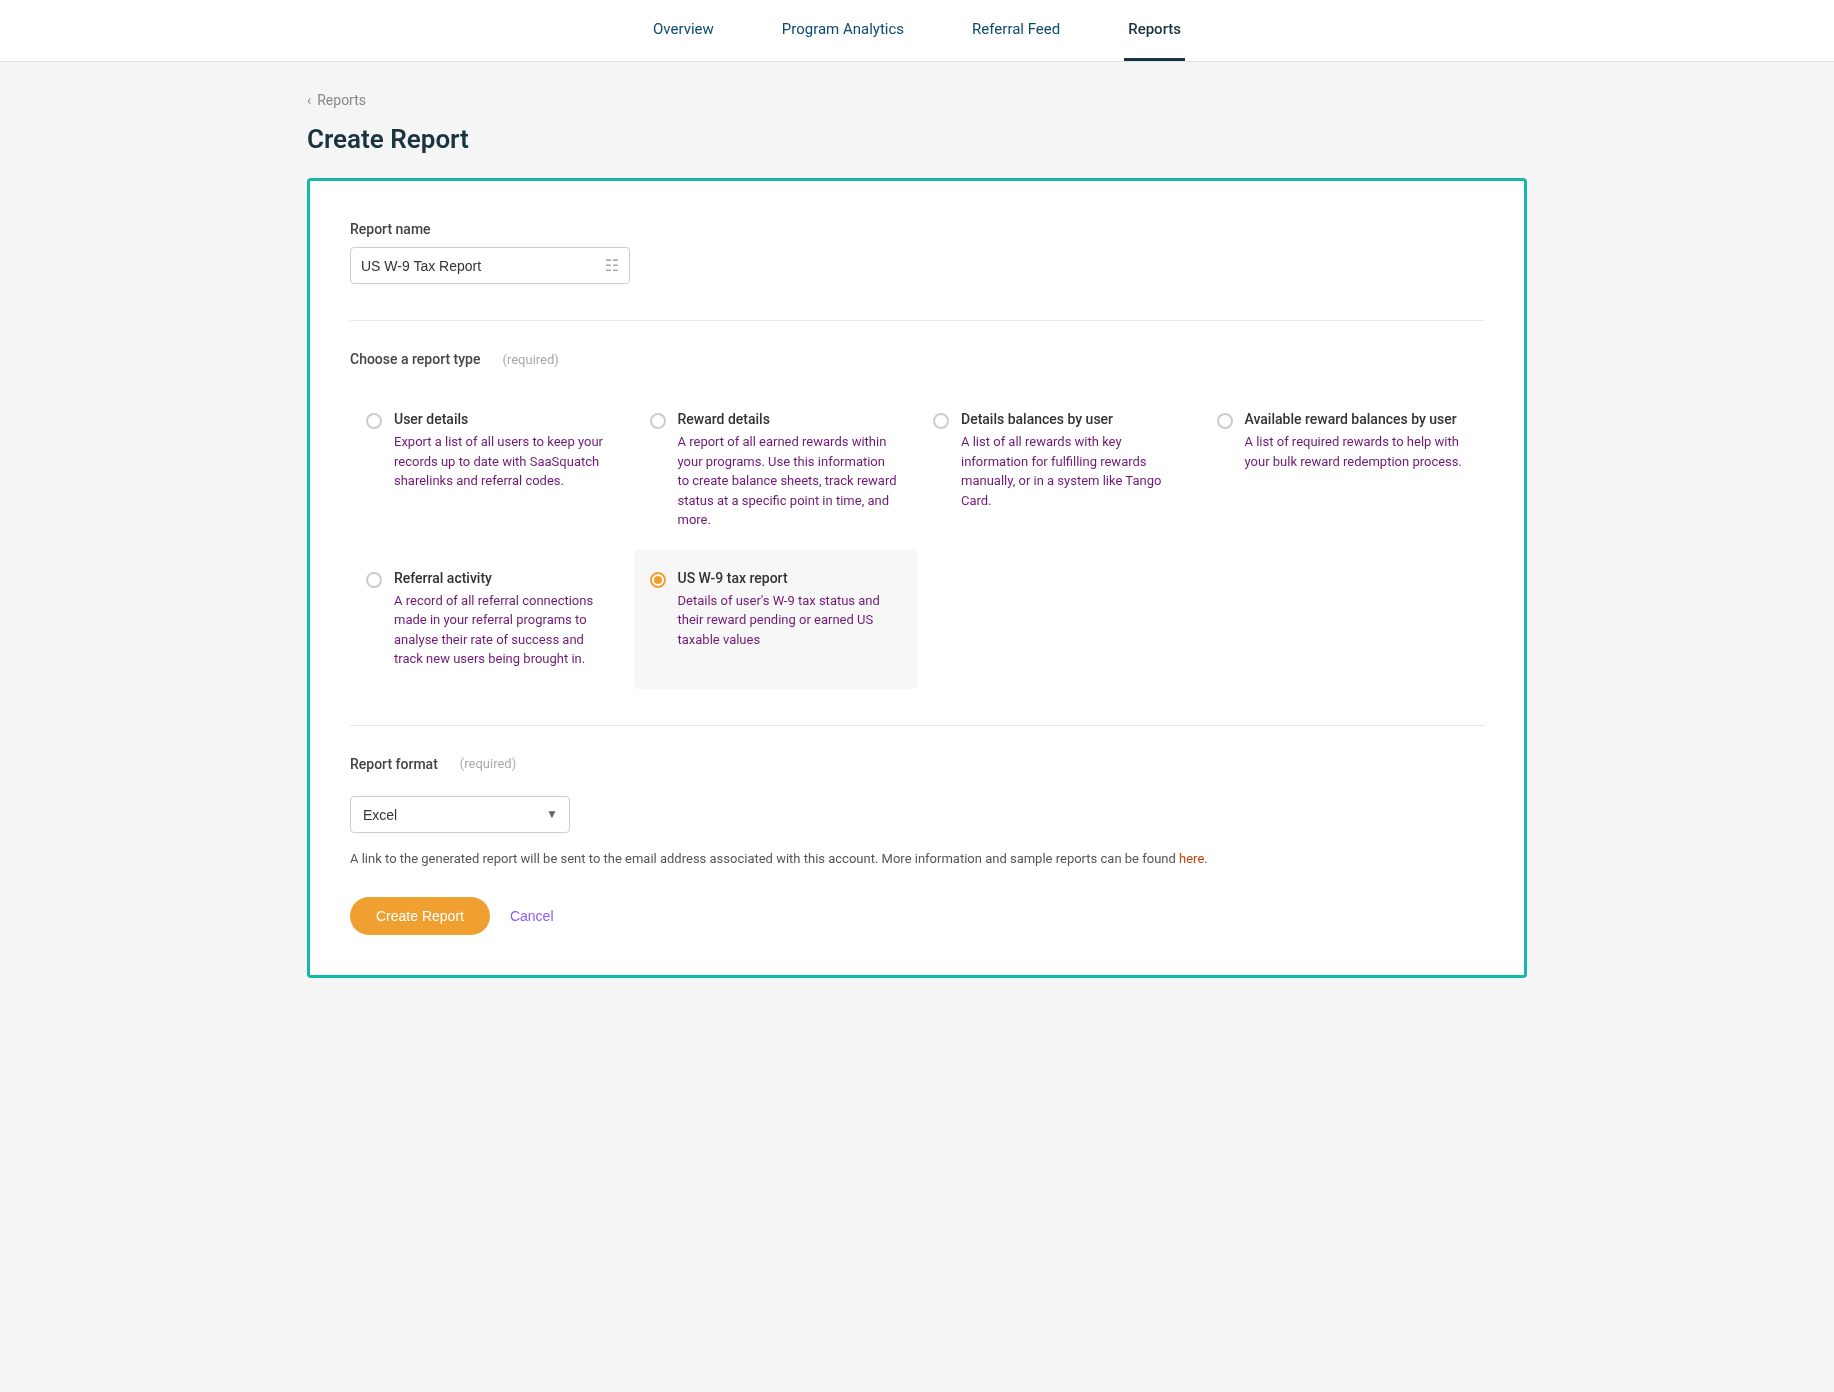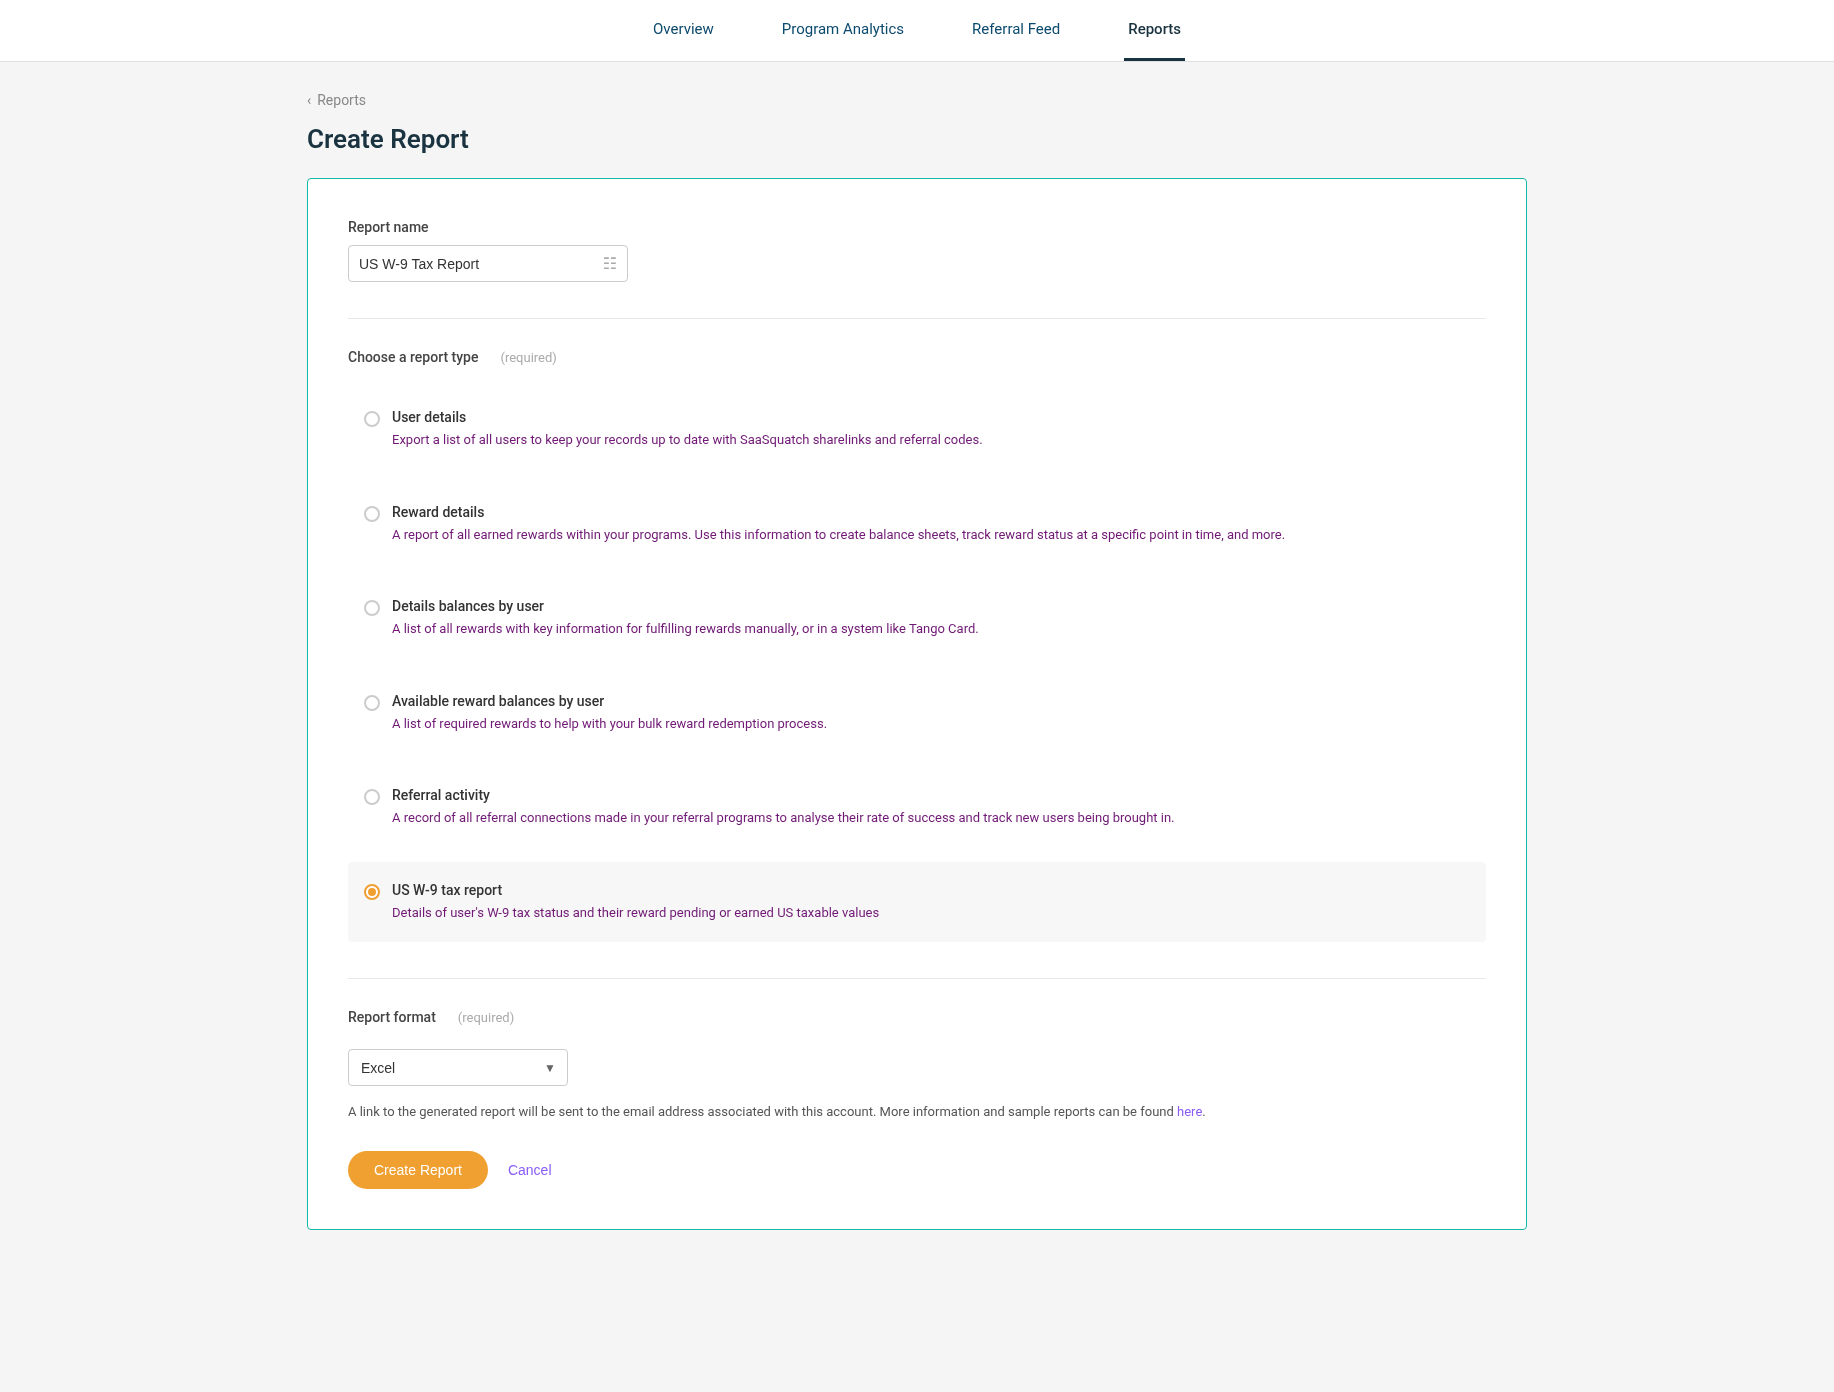--- a/index.html
+++ b/index.html
@@ -64,21 +64,21 @@
     .page-title {
       font-size: 26px;
       font-weight: 600;
       color: #1a3340;
       margin-bottom: 24px;
     }
 
     
     .card {
       background: #fff;
-      border: 1px solid #14b8a6;
+      border: 3px solid #14b8a6;
       border-radius: 4px;
       padding: 40px 40px 40px 40px;
     }
 
     
     .section {
       margin-bottom: 36px;
     }
     .section-label {
       font-size: 14px;
@@ -129,22 +129,22 @@
       font-weight: 500;
     }
     .section-label-required {
       font-size: 13px;
       color: #aaa;
     }
 
     
     .radio-grid {
       display: grid;
-      grid-template-columns: 1fr;
-      gap: 14px;
+      grid-template-columns: 1fr 1fr 1fr 1fr;
+      gap: 0;
     }
     .radio-option {
       display: flex;
       align-items: flex-start;
       gap: 12px;
       padding: 20px 20px 20px 16px;
       cursor: pointer;
       border-radius: 4px;
     }
     .radio-option.selected {
@@ -195,21 +195,21 @@
     }
 
     
     .info-text {
       font-size: 13px;
       color: #555;
       margin-top: 16px;
       line-height: 1.6;
     }
     .info-link {
-      color: #8b5cf6;
+      color: #c2410c;
       text-decoration: none;
       cursor: pointer;
     }
 
     
     .actions {
       display: flex;
       align-items: center;
       gap: 20px;
       margin-top: 28px;

